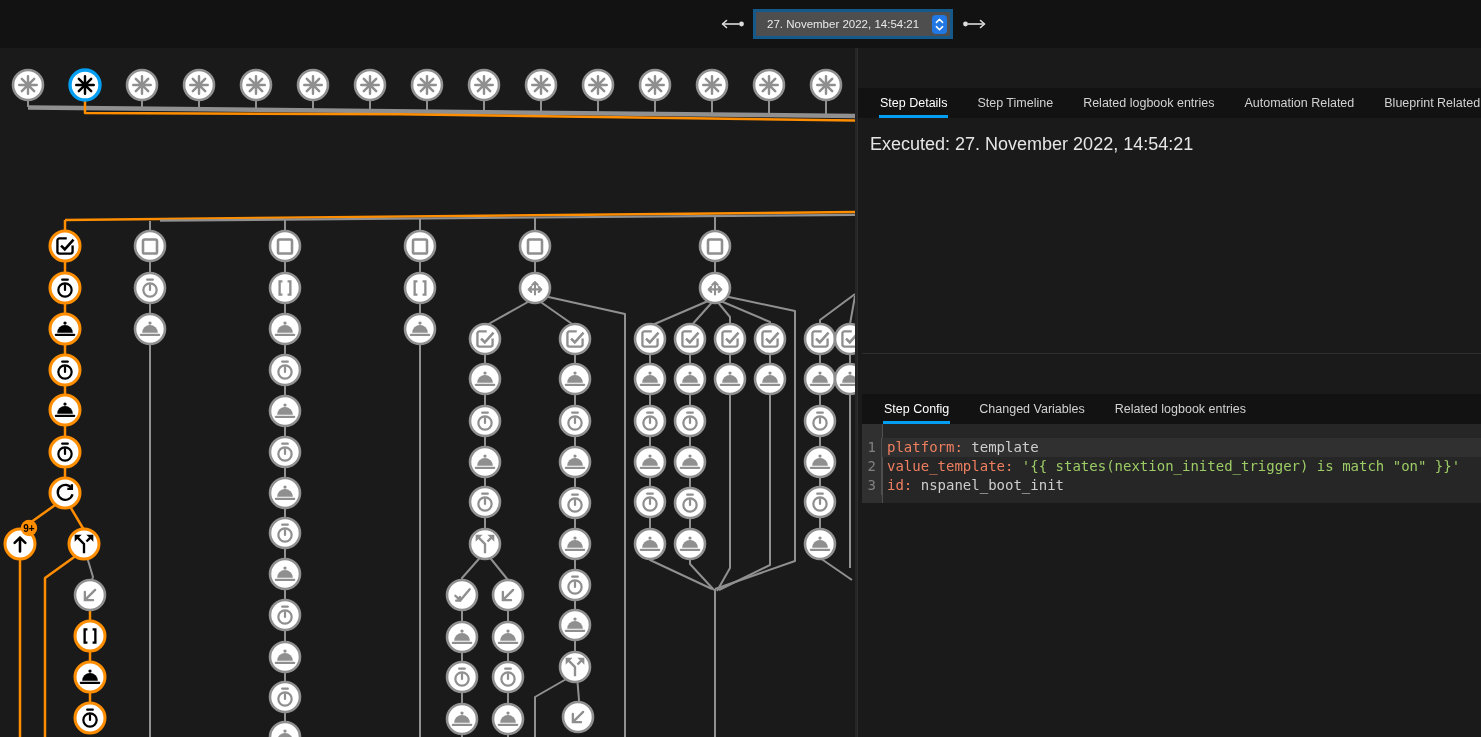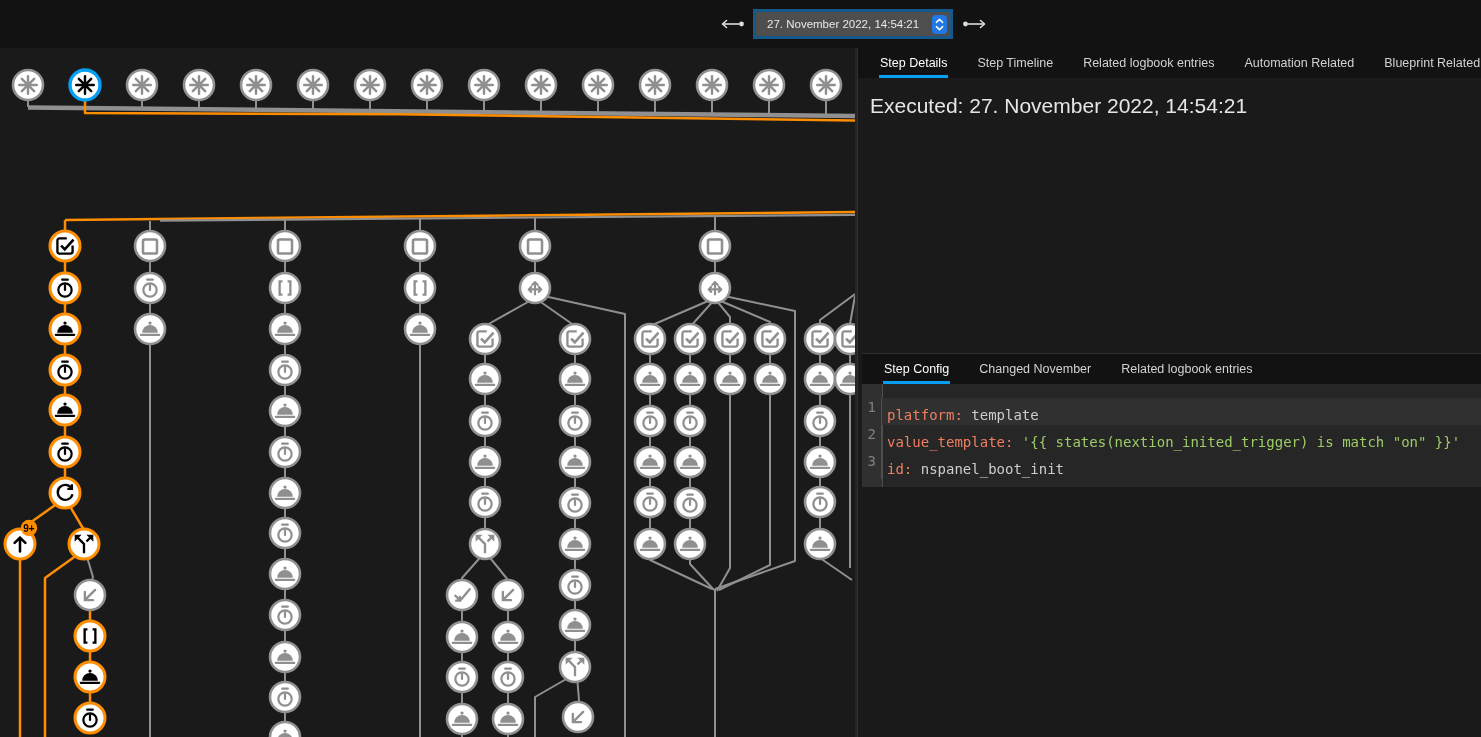--- a/index.html
+++ b/index.html
@@ -7,32 +7,32 @@
   .page { position:relative; width:1481px; height:737px; background:var(--bg); }
   .topbar { position:absolute; left:0; top:0; width:1481px; height:48px; background:var(--topbar); }
   .prev-icon, .next-icon { position:absolute; top:17px; cursor:pointer; }
   .prev-icon { left:719px; }
   .next-icon { left:961px; }
   .run-select { position:absolute; left:756px; top:12px; width:194px; height:24px; background:var(--selectbg); border-radius:0; box-shadow:0 0 0 3px var(--focusring); display:flex; align-items:center; }
   .run-select .val { margin-left:11px; font-size:11.5px; color:#e9e9e9; letter-spacing:0; }
   .stepper { position:absolute; right:3px; top:2.5px; width:15px; height:19px; border-radius:4px; background:var(--stepper); display:flex; align-items:center; justify-content:center; }
   .graph-area { position:absolute; left:0; top:48px; width:857px; height:689px; background:var(--bg); border-right:2px solid #252525; overflow:hidden; }
   .right-panel { position:absolute; left:857px; top:48px; width:624px; height:689px; background:var(--bg); border-left:1px solid #2e2e2e; }
-  .tabbar { height:30px; background:var(--tabbg); display:flex; align-items:stretch; padding-left:7px; }
+  .tabbar { height:30px; background:var(--tabbg); display:flex; align-items:stretch; padding-left:7px;margin-top:40px; }
   .tab { margin:0 14px; padding:0 1px; font-size:12.5px; color:var(--tabtext); display:flex; align-items:center; border-bottom:3px solid transparent; padding-top:3px; cursor:pointer; white-space:nowrap; }
   .tab.active { color:#ffffff; border-bottom-color:var(--accent); }
   .panel-top { position:absolute; left:0; top:0; width:100%; height:305px; }
-  .executed { padding:16px 12px; font-size:21px; color:#e6e6e6; }
+  .executed { padding:16px 12px; font-size:18px; color:#e6e6e6; }
   .panel-bottom { position:absolute; left:4px; top:305px; width:100%; height:384px; border-top:1px solid #2e2e2e; }
   .code { position:relative; background:var(--codebg); padding:14px 0 8px 0; font-family:"DejaVu Sans Mono","Liberation Mono",monospace; font-size:14px; line-height:19px; }
   .code::before { content:""; position:absolute; left:0; top:0; bottom:0; width:20px; background:var(--codehl); border-right:1px solid var(--gutborder); }
   .cline { display:flex; position:relative; }
   .cline.active { background:var(--codehl); }
   .cline .gut { position:relative; width:20px; min-width:20px; text-align:right; padding-right:5px; color:var(--linenum); border-right:1px solid var(--gutborder); }
-  .cline .txt { padding-left:5px; white-space:pre;margin-top:8px; }
+  .cline .txt { padding-left:5px; white-space:pre; }
   .tok-key { color:var(--key); }
   .tok-str { color:var(--str); }
   .tok-plain { color:var(--plain); }
 </style>
 </head>
 <body>
 
 <div class="page">
   <div class="topbar">
     <svg class="prev-icon" width="27" height="14" viewBox="0 0 27 14">
@@ -565,21 +565,21 @@
           <div class="tab">Step Timeline</div>
           <div class="tab">Related logbook entries</div>
           <div class="tab">Automation Related</div>
           <div class="tab">Blueprint Related</div>
         </div>
       <div class="executed">Executed: 27. November 2022, 14:54:21</div>
     </div>
     <div class="panel-bottom">
       <div class="tabbar" id="tabs-bottom">
           <div class="tab active">Step Config</div>
-          <div class="tab">Changed November</div>
+          <div class="tab">Changed Variables</div>
           <div class="tab">Related logbook entries</div>
         </div>
       <div class="code" id="code-block">
           <div class="cline active">
             <span class="gut">1</span>
             <span class="txt"><span class="tok-key">platform:</span><span class="tok-plain"> template</span></span>
           </div>
           <div class="cline">
             <span class="gut">2</span>
             <span class="txt"><span class="tok-key">value_template:</span><span class="tok-str"> '{{ states(nextion_inited_trigger) is match "on" }}'</span></span>

